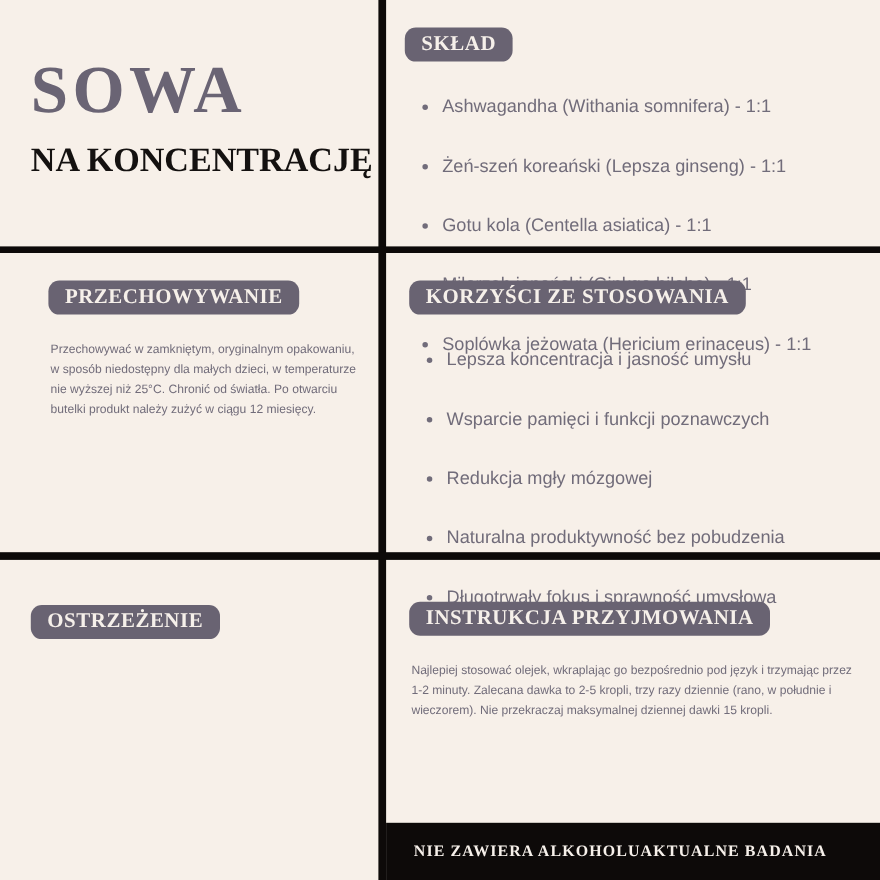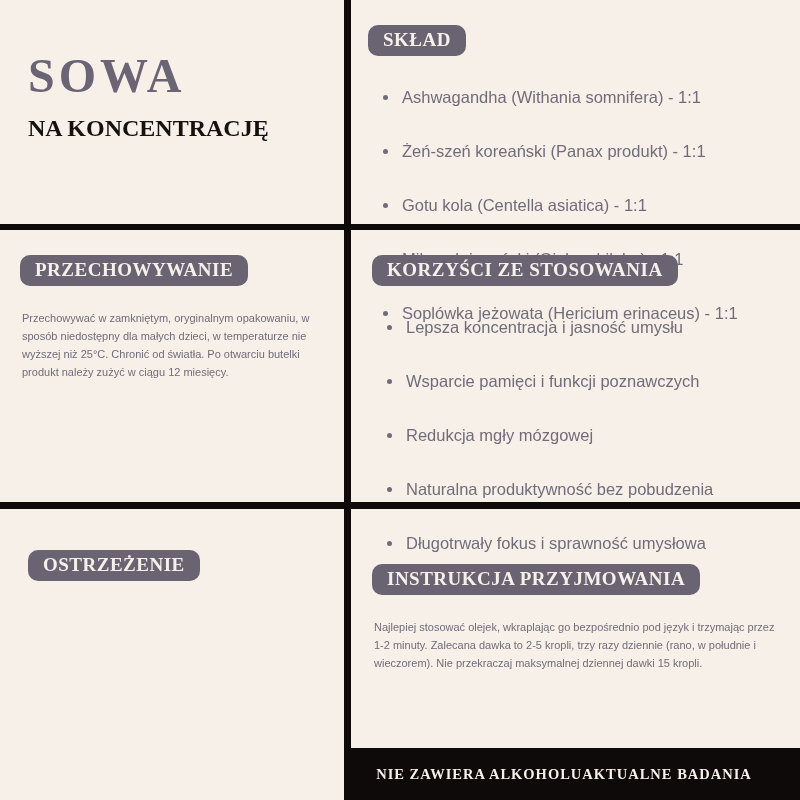--- a/index.html
+++ b/index.html
@@ -19,39 +19,39 @@
   }
   .canvas{position:relative;width:800px;height:800px;background:var(--bg);}
   .divider{position:absolute;background:var(--ink);}
   .divider-v{left:344px;top:0;width:7px;height:800px;}
   .divider-h1{left:0;top:224px;width:800px;height:6px;}
   .divider-h2{left:0;top:502px;width:800px;height:7px;}
   .cell{position:absolute;box-sizing:border-box;}
   .cell-title{left:0;top:0;width:344px;height:224px;padding:52px 0 0 28px;}
   .title-main{
     font-family:"Liberation Serif",serif;font-weight:bold;
-    font-size:48px;line-height:1;color:var(--title);letter-spacing:4px;
+    font-size:61px;line-height:1;color:var(--title);letter-spacing:4px;
   }
   .title-sub{
     font-family:"Liberation Serif",serif;font-weight:bold;
-    font-size:24px;line-height:1;color:#141110;letter-spacing:0px;
+    font-size:31px;line-height:1;color:#141110;letter-spacing:0px;
     margin-top:16px;
   }
   .badge{
     display:inline-block;
     background:var(--accent);color:var(--light);
     font-family:"Liberation Serif",serif;font-weight:bold;
     font-size:19px;letter-spacing:0.5px;
     padding:4px 15px 5px 15px;border-radius:10px;
   }
   .cell-sklad{left:351px;top:0;width:449px;height:224px;padding:25px 18px 16px 17px;}
-  .cell-przechowywanie{left:0;top:230px;width:344px;height:272px;padding:25px 20px 0 20px;}
+  .cell-przechowywanie{left:0;top:230px;width:344px;height:272px;padding:25px 20px 0 44px;}
   .cell-korzysci{left:351px;top:230px;width:525px;height:272px;padding:25px 12px 0 21px;}
   .cell-ostrzezenie{left:0;top:509px;width:288px;height:291px;padding:41px 20px 16px 28px;}
-  .cell-instrukcja{left:351px;top:526px;width:449px;height:239px;padding:38px 18px 0 21px;}
+  .cell-instrukcja{left:351px;top:509px;width:449px;height:239px;padding:38px 18px 0 21px;}
   .body-text{
     color:var(--body);font-size:11px;line-height:1.64;
     margin:23px 0 0 2px;
   }
   ul.bullets{
     margin:17px 0 0 0;padding-left:32px;
     color:var(--body);font-size:16.5px;line-height:1.58;
     list-style:disc;
   }
   ul.bullets li{padding-left:2px;margin-top:28px;}
@@ -78,21 +78,21 @@
 
   <div class="cell cell-title">
     <div class="title-main">SOWA</div>
     <div class="title-sub">NA KONCENTRACJĘ</div>
   </div>
 
   <div class="cell cell-sklad">
     <span class="badge">SKŁAD</span>
     <ul class="bullets">
         <li>Ashwagandha (Withania somnifera) - 1:1</li>
-        <li>Żeń-szeń koreański (Panax produkt) - 1:1</li>
+        <li>Żeń-szeń koreański (Lepsza ginseng) - 1:1</li>
         <li>Gotu kola (Centella asiatica) - 1:1</li>
         <li>Miłorząb japoński (Ginkgo biloba) - 1:1</li>
         <li>Soplówka jeżowata (Hericium erinaceus) - 1:1</li>
       </ul>
   </div>
 
   <div class="cell cell-przechowywanie">
     <span class="badge">PRZECHOWYWANIE</span>
     <p class="body-text">Przechowywać w zamkniętym, oryginalnym opakowaniu, w sposób niedostępny dla małych dzieci, w temperaturze nie wyższej niż 25°C. Chronić od światła. Po otwarciu butelki produkt należy zużyć w ciągu 12 miesięcy.</p>
   </div>

